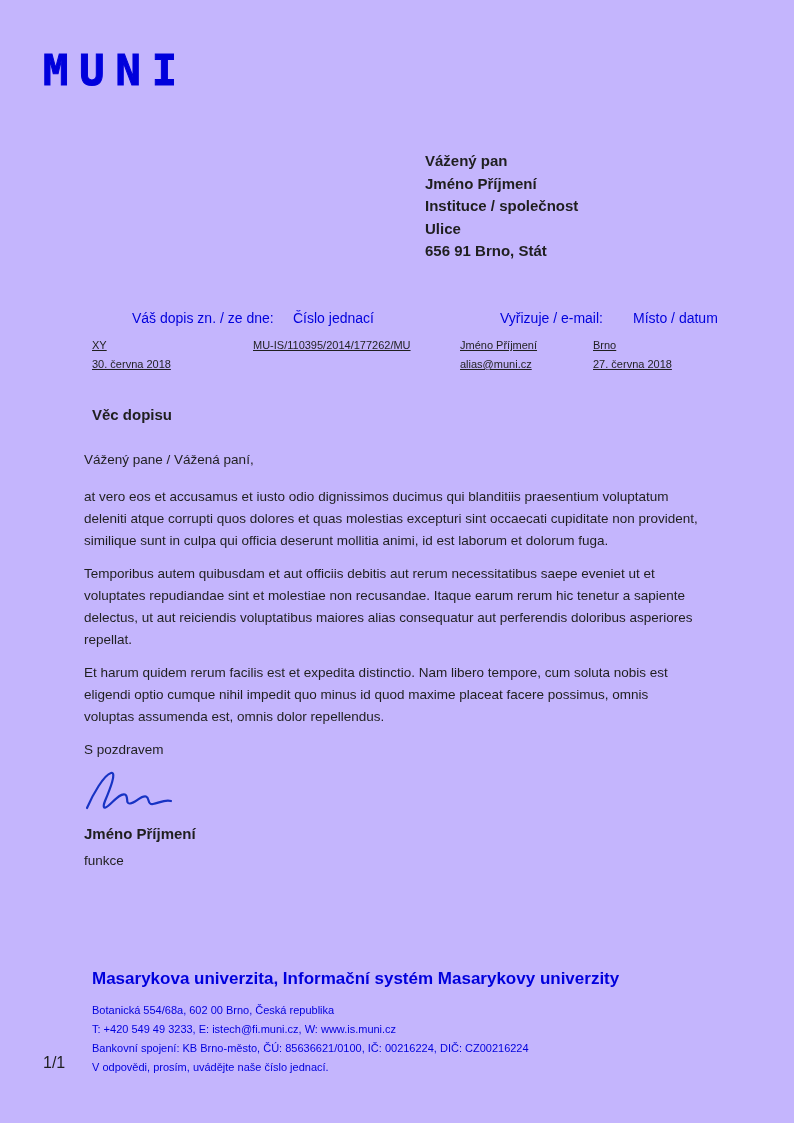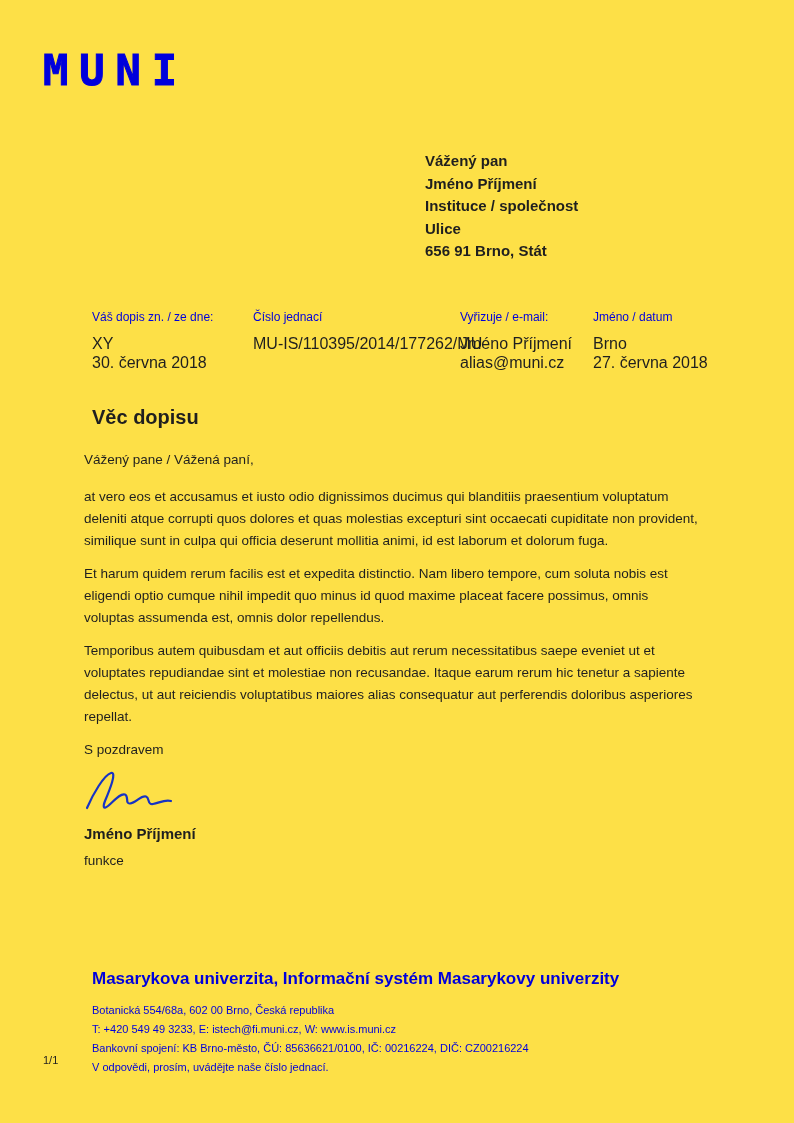--- a/index.html
+++ b/index.html
@@ -1,20 +1,20 @@
 <!DOCTYPE html>
 <html style="--brand-blue: #0000dc; --signature-blue: #1733c4; --text-color: #1f1f1f;"><head>
 <meta charset="utf-8">
 <style>
   html, body { margin: 0; padding: 0; background: #ffffff; }
   .page {
     position: relative;
     width: 794px;
     height: 1123px;
-    background: #fde047;
+    background: #c4b5fd;
     font-family: "Liberation Sans", sans-serif;
     color: var(--text-color, #1f1f1f);
     overflow: hidden;
   }
   
   .logo {
     position: absolute; left: 43px; top: 46px;
     color: var(--brand-blue, #0000dc);
     font-family: "DejaVu Sans Mono", monospace;
     font-weight: bold;
@@ -25,27 +25,27 @@
   }
   
   .recipient {
     position: absolute; left: 425px; top: 150px;
     font-size: 15px; font-weight: bold; line-height: 22.5px;
     color: var(--text-color, #1f1f1f);
   }
   
   .meta { position: absolute; left: 92px; top: 310px; width: 640px; height: 70px; }
   .meta-col { position: absolute; top: 0; }
-  .meta-col .label { color: var(--brand-blue, #0000dc); font-size: 12px; margin-bottom: 10px; white-space: nowrap; }
-  .meta-col .val { font-size: 16px; line-height: 19px; min-height: 19px; color: var(--text-color, #1f1f1f); white-space: nowrap; }
+  .meta-col .label { color: var(--brand-blue, #0000dc); font-size: 14px; margin-bottom: 10px; white-space: nowrap; margin-left: 40px; }
+  .meta-col .val { font-size: 11px; line-height: 19px; min-height: 19px; color: var(--text-color, #1f1f1f); white-space: nowrap; text-decoration: underline; }
   .c0 { left: 0; } .c1 { left: 161px; } .c2 { left: 368px; } .c3 { left: 501px; }
   
   .subject {
     position: absolute; left: 92px; top: 406px;
-    font-size: 20px; font-weight: bold; color: var(--text-color, #1f1f1f); text-align: right;
+    font-size: 15px; font-weight: bold; color: var(--text-color, #1f1f1f); text-align: right;
   }
   
   .bodytext {
     position: absolute; left: 84px; top: 449px; width: 614px;
     font-size: 13.5px; line-height: 22px; color: var(--text-color, #1f1f1f);
   }
   .bodytext p { margin: 0 0 11px 0; }
   .bodytext p.salutation { margin-bottom: 15px; }
   .bodytext p.closing { margin: 3px 0 0 0; }
   .signature { margin: 7px 0 1px -2px; color: var(--signature-blue, #1733c4); }
@@ -55,21 +55,21 @@
   .footer-org {
     position: absolute; left: 92px; top: 969px;
     color: var(--brand-blue, #0000dc); font-weight: bold; font-size: 17px;
   }
   .footer-lines {
     position: absolute; left: 92px; top: 1001px;
     color: var(--brand-blue, #0000dc); font-size: 11px; line-height: 19px;
   }
   .page-number {
     position: absolute; left: 43px; top: 1054px;
-    font-size: 11px; color: var(--text-color, #1f1f1f);
+    font-size: 16px; color: var(--text-color, #1f1f1f);
   }
 </style>
 </head>
 <body>
 
 <div class="page">
 
   <div class="logo">
     <div>MUNI</div>
   </div>
@@ -92,33 +92,33 @@
       <div class="label">Číslo jednací</div>
       <div class="val">MU-IS/110395/2014/177262/MU</div>
       <div class="val"></div>
     </div>
     <div class="meta-col c2">
       <div class="label">Vyřizuje / e-mail:</div>
       <div class="val">Jméno Příjmení</div>
       <div class="val">alias@muni.cz</div>
     </div>
     <div class="meta-col c3">
-      <div class="label">Jméno / datum</div>
+      <div class="label">Místo / datum</div>
       <div class="val">Brno</div>
       <div class="val">27. června 2018</div>
     </div>
   </div>
 
   <div class="subject">Věc dopisu</div>
 
   <div class="bodytext">
     <p class="salutation">Vážený pane / Vážená paní,</p>
     <p>at vero eos et accusamus et iusto odio dignissimos ducimus qui blanditiis praesentium voluptatum deleniti atque corrupti quos dolores et quas molestias excepturi sint occaecati cupiditate non provident, similique sunt in culpa qui officia deserunt mollitia animi, id est laborum et dolorum fuga.</p>
+    <p>Temporibus autem quibusdam et aut officiis debitis aut rerum necessitatibus saepe eveniet ut et voluptates repudiandae sint et molestiae non recusandae. Itaque earum rerum hic tenetur a sapiente delectus, ut aut reiciendis voluptatibus maiores alias consequatur aut perferendis doloribus asperiores repellat.</p>
     <p>Et harum quidem rerum facilis est et expedita distinctio. Nam libero tempore, cum soluta nobis est eligendi optio cumque nihil impedit quo minus id quod maxime placeat facere possimus, omnis voluptas assumenda est, omnis dolor repellendus.</p>
-    <p>Temporibus autem quibusdam et aut officiis debitis aut rerum necessitatibus saepe eveniet ut et voluptates repudiandae sint et molestiae non recusandae. Itaque earum rerum hic tenetur a sapiente delectus, ut aut reiciendis voluptatibus maiores alias consequatur aut perferendis doloribus asperiores repellat.</p>
     <p class="closing">S pozdravem</p>
 
     <div class="signature">
       <svg width="92" height="46" viewBox="0 0 92 46">
         <path d="M5 40 C11 26, 22 7, 29 5 C35 3.5, 28 21, 23 33 C21 38, 21 42, 26 38 C32 33, 38 25, 43 26.5 C47 28, 43 36, 48 35.5 C54 35, 59 27, 64 28.5 C68 30, 65 37, 71 36 C77 35, 83 31, 89 33" fill="none" stroke="currentColor" stroke-width="2.2" stroke-linecap="round" stroke-linejoin="round"></path>
       </svg>
     </div>
 
     <div class="signer-name">Jméno Příjmení</div>
     <div class="signer-role">funkce</div>

